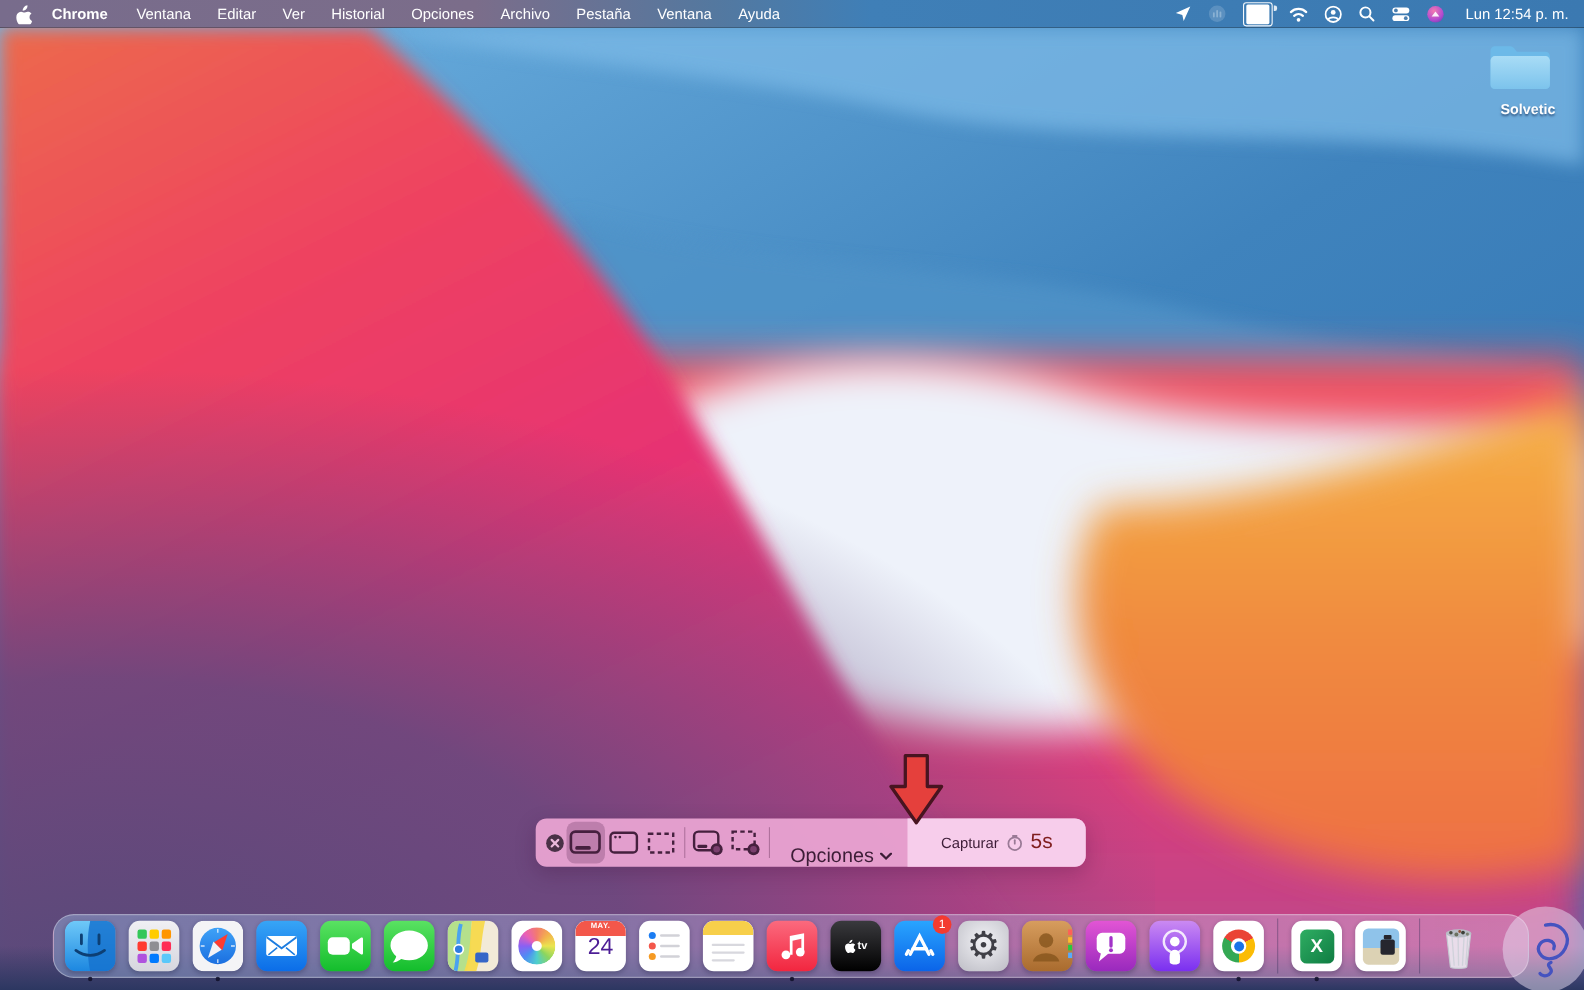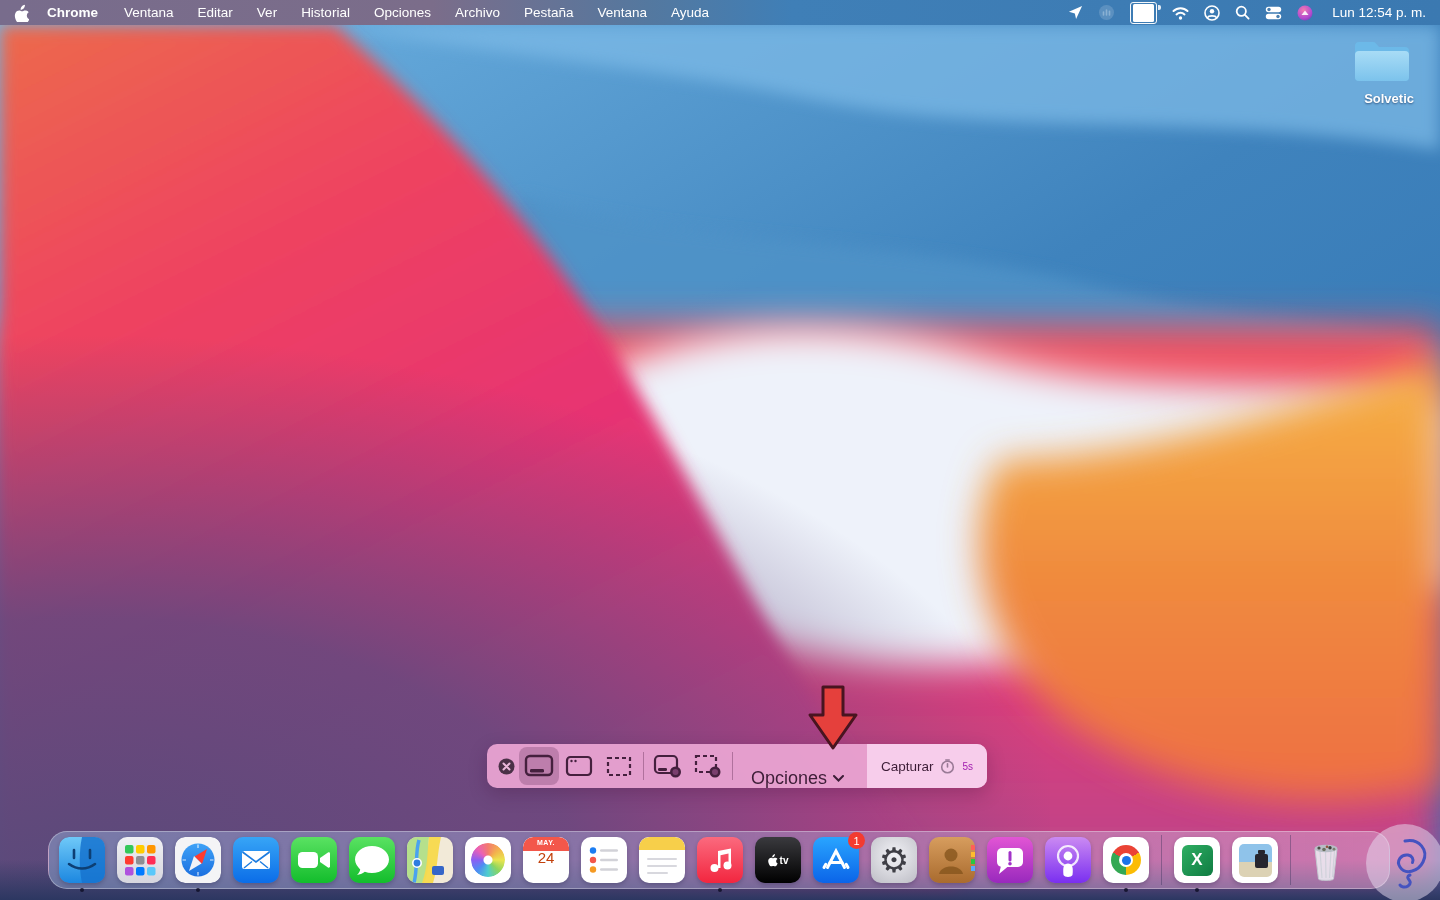--- a/index.html
+++ b/index.html
@@ -42,23 +42,23 @@
     background:rgba(235,166,212,.92);box-shadow:0 6px 18px rgba(60,10,50,.25);}
   .tb-close{width:26px;display:flex;align-items:center;justify-content:center;border:none;
     background:transparent;padding:0;margin-left:6px;cursor:pointer;}
   .tb-tool{width:40px;height:38px;display:flex;align-items:center;justify-content:center;
     border-radius:8px;cursor:pointer;}
   .tb-tool.selected{background:rgba(93,42,86,.28);}
   .tb-div{width:1px;height:28px;background:rgba(80,30,70,.35);margin:0 4px;}
   .tb-options{display:flex;align-items:center;gap:6px;border:none;background:transparent;
     color:#3d1d37;font-size:18px;font-family:inherit;padding:0 14px;height:100%;cursor:pointer;margin-top:24px;}
   .cap-sec{margin-left:auto;height:100%;display:flex;align-items:center;gap:7px;
-    background:rgba(248,208,236,.95);border-radius:0 10px 10px 0;padding:0 14px;cursor:pointer;}
+    background:rgba(248,208,236,.95);border-radius:0 10px 10px 0;padding:0 30px;cursor:pointer;}
   .cap-sec .cap-label{color:#3d1d37;font-size:13.5px;}
-  .cap-sec .cap-timer-text{color:#a21caf;font-size:10px;text-align:right;}
+  .cap-sec .cap-timer-text{color:#7f1d1d;font-size:19px;text-align:right;}
 
   
   .dock{position:absolute;left:48px;top:831px;width:1342px;height:58px;z-index:20;
     border-radius:19px;box-sizing:border-box;
     background:linear-gradient(90deg,rgba(142,162,206,.55),rgba(168,152,200,.5) 55%,rgba(214,152,198,.6));
     border:1px solid rgba(255,255,255,.32);
     display:flex;align-items:center;padding:0 10px;gap:12px;}
   .ditem{position:relative;width:46px;height:46px;flex:0 0 auto;cursor:pointer;}
   .ditem .icon{width:46px;height:46px;border-radius:10px;position:relative;overflow:hidden;
     box-shadow:0 2px 4px rgba(20,20,50,.25);}
@@ -73,21 +73,21 @@
   .ic-maps{background:#f2ead8;}
   .ic-photos{background:#fff;display:flex;align-items:center;justify-content:center;}
   .photos-flower{width:34px;height:34px;border-radius:50%;
     background:conic-gradient(#f26d5f,#f2a93b,#e8e23c,#7fd14e,#3bc9c9,#3b82f2,#7e4ff2,#e84fb0,#f26d5f);
     -webkit-mask:radial-gradient(circle,transparent 0 4px,#000 5px);
     mask:radial-gradient(circle,transparent 0 4px,#000 5px);opacity:.9;}
   .ic-calendar{background:#fff;}
   .cal-month{position:absolute;top:2px;left:0;width:100%;text-align:center;
     color:#fff;font-size:7px;font-weight:bold;letter-spacing:.5px;}
   .cal-day{position:absolute;top:12px;left:0;width:100%;text-align:center;
-    color:#c2410c;font-size:15px;font-weight:300;}
+    color:#4c1d95;font-size:21px;font-weight:300;}
   .ic-reminders,.ic-notes{background:#fff;}
   .ic-music{background:linear-gradient(180deg,#fb6a7e,#f2263f);}
   .ic-tv{background:linear-gradient(180deg,#3a3a3e,#000);display:flex;align-items:center;justify-content:center;gap:2px;}
   .tv-text{color:#fff;font-size:10px;font-weight:bold;letter-spacing:0;}
   .ic-appstore{background:linear-gradient(180deg,#29a5ff,#0b64e8);}
   .badge{position:absolute;top:-5px;right:-6px;min-width:17px;height:17px;border-radius:9px;
     background:#f33b30;color:#fff;font-size:11px;display:flex;align-items:center;justify-content:center;
     padding:0 2px;box-sizing:border-box;}
   .ic-settings{background:radial-gradient(circle at 50% 40%,#f2f2f6,#bdbdc5);
     display:flex;align-items:center;justify-content:center;}

